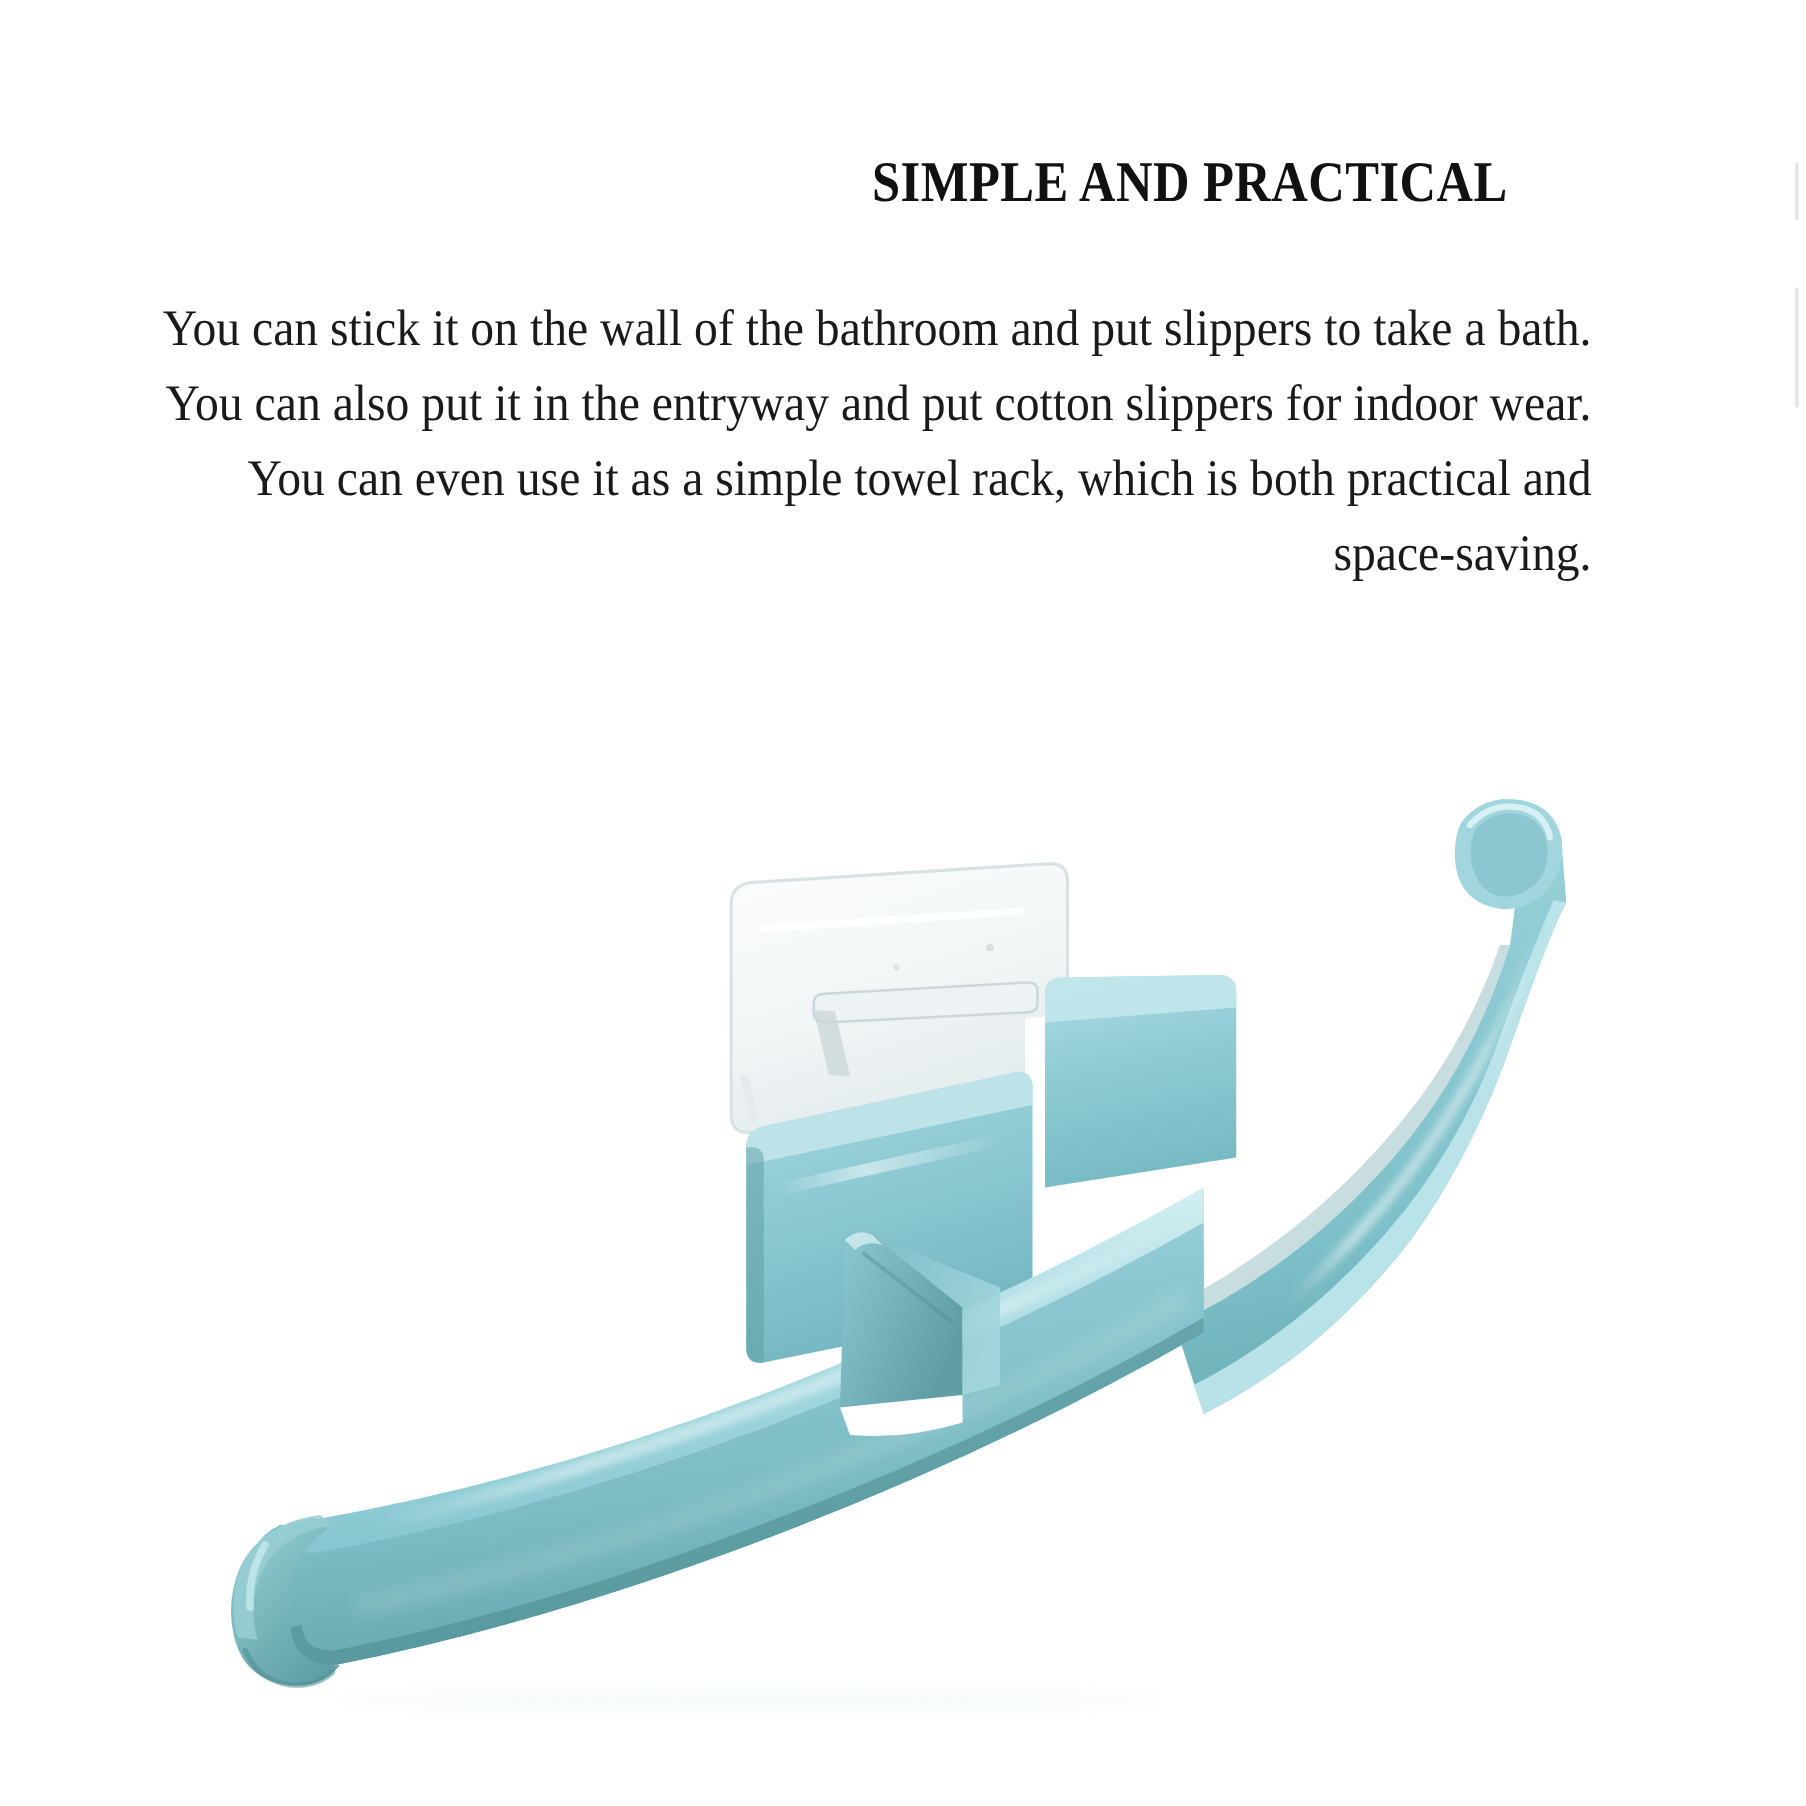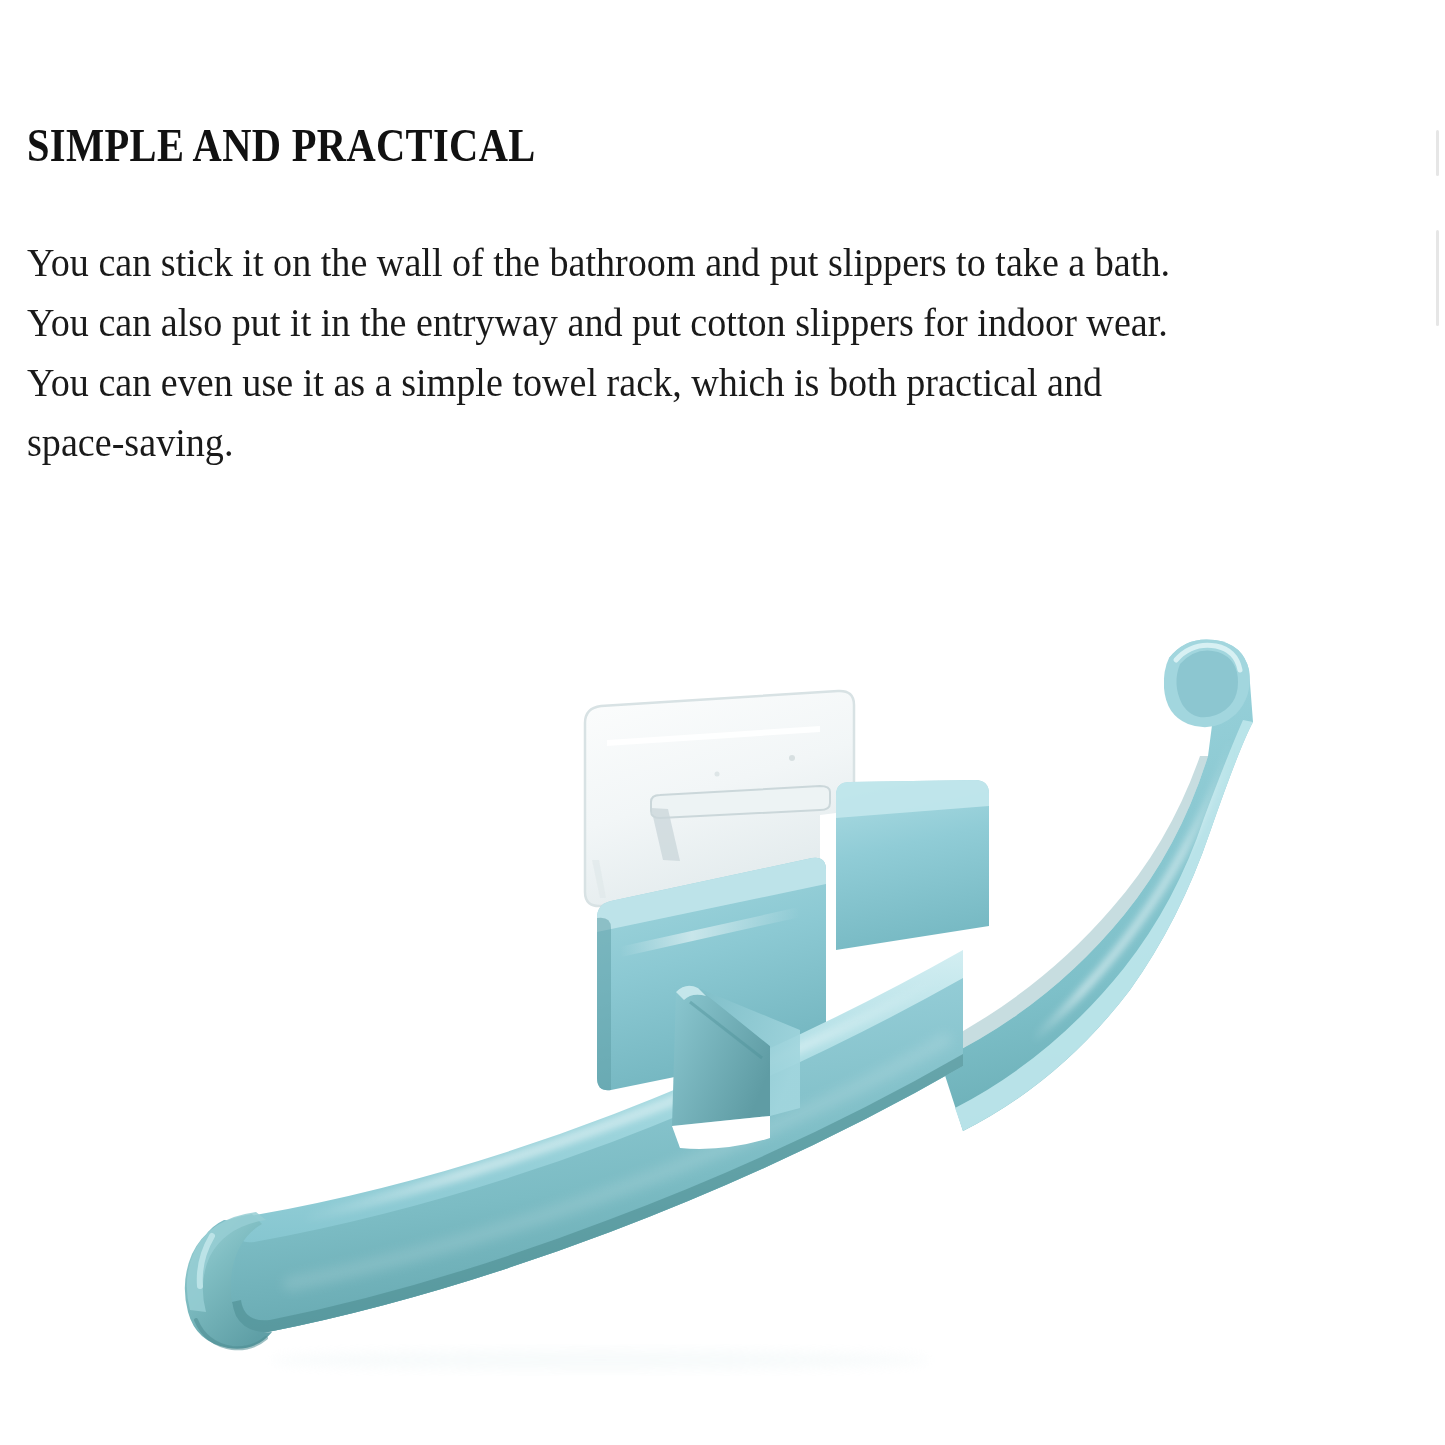--- a/index.html
+++ b/index.html
@@ -7,21 +7,21 @@
   body{
     width:1445px;height:1445px;
     position:relative;overflow:hidden;
     background:#ffffff;
     font-family:"Liberation Serif","DejaVu Serif",serif;
     -webkit-font-smoothing:antialiased;
   }
   .page{position:absolute;inset:0;background:#fff;}
 
   
-  .text-block{position:absolute;left:27px;top:118px;width:1340px;}
+  .text-block{position:absolute;left:27px;top:118px;width:1340px;text-align:right;}
 
   .heading{
     font-family:"Liberation Serif","DejaVu Serif",serif;
     font-weight:700;
     font-size:46px;
     line-height:56px;
     letter-spacing:0.4px;
     color:#111111;
     transform:scaleX(0.88);
     transform-origin:left center;

